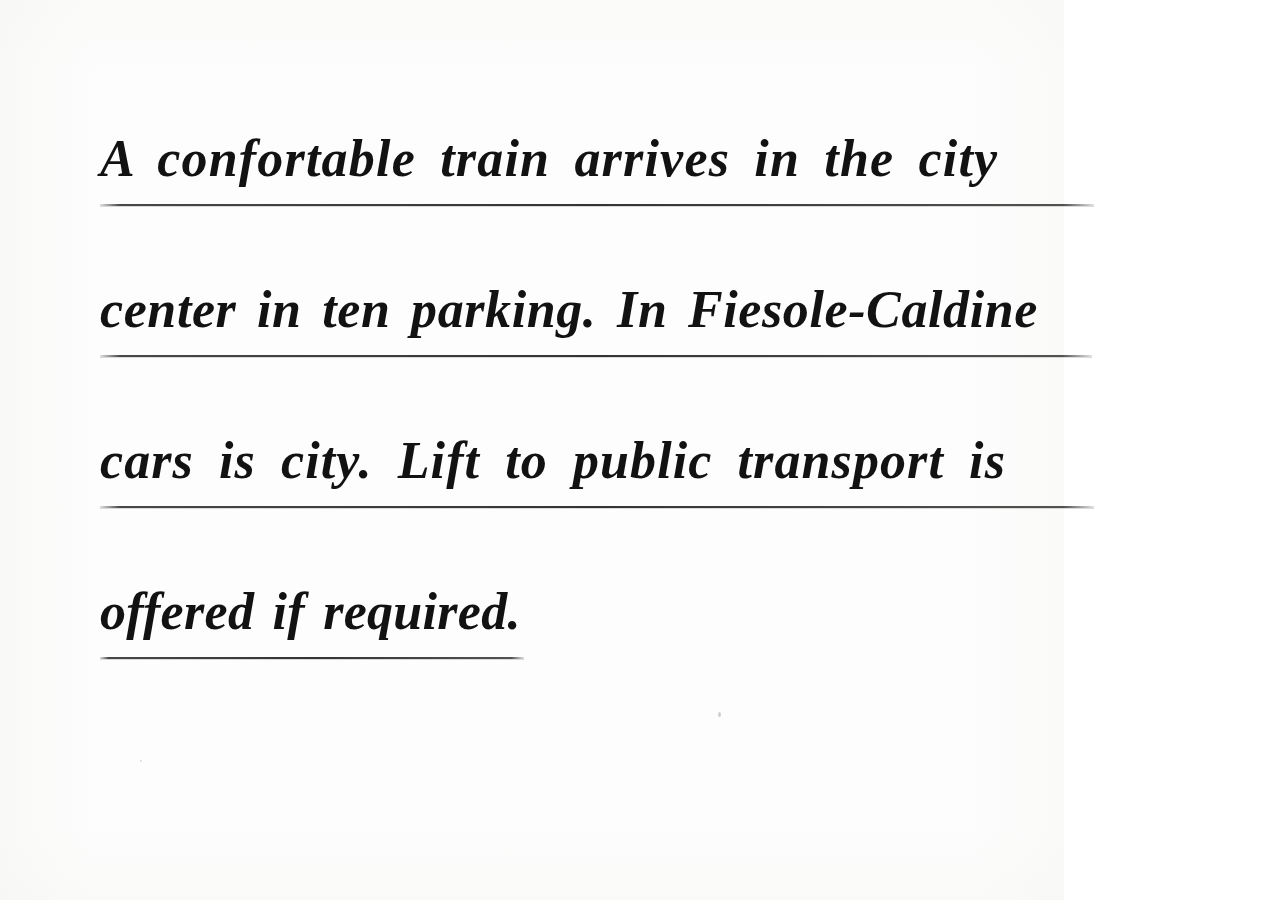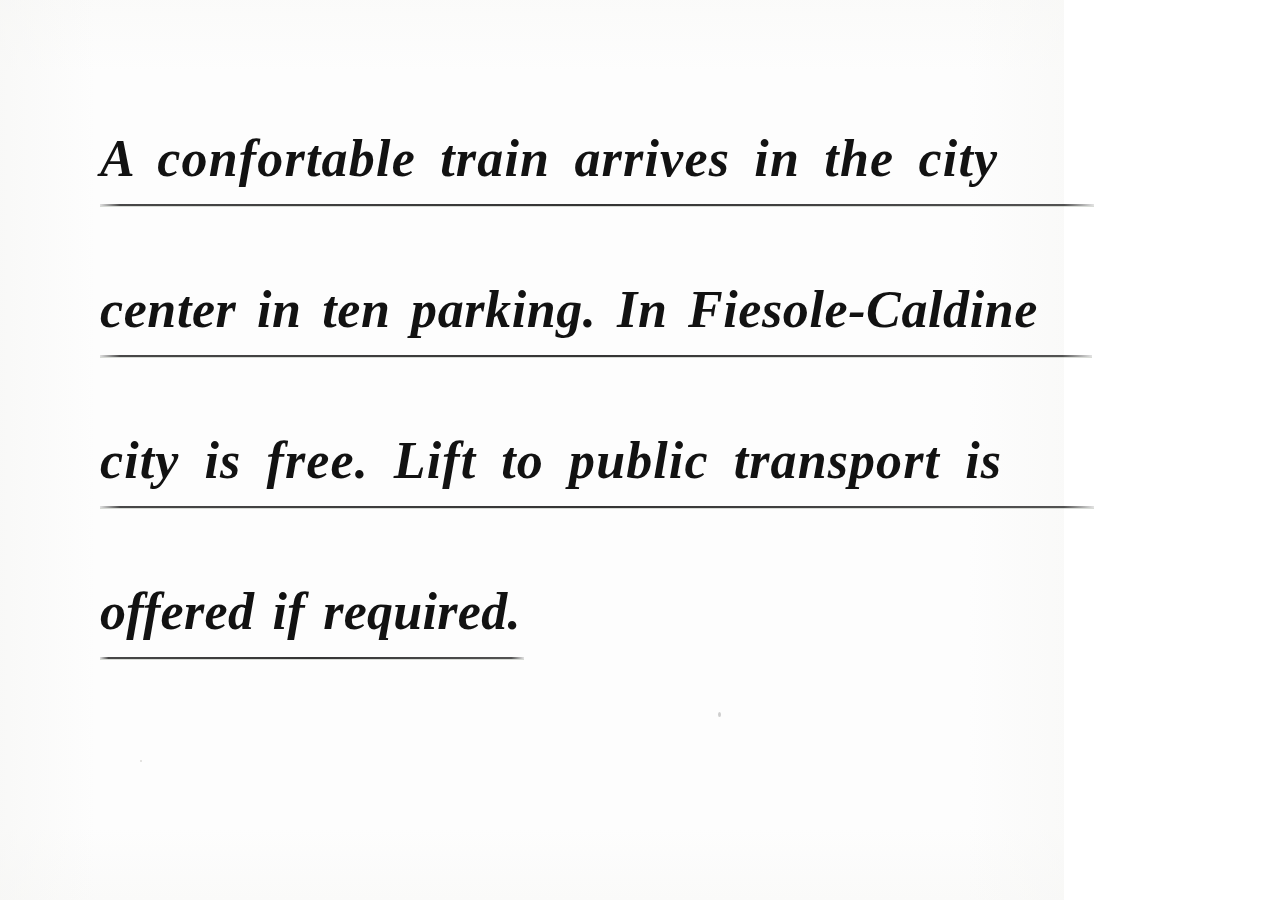--- a/index.html
+++ b/index.html
@@ -116,21 +116,21 @@
       <div class="rule"></div>
     </div>
 
     <div class="line line-2">
       <div class="line-text">center in  ten  parking. In  Fiesole-Caldine</div>
       <div class="rule"></div>
     </div>
 
 
     <div class="line line-4">
-      <div class="line-text">city  is  free.    Lift  to  public  transport  is</div>
+      <div class="line-text">cars  is  city.    Lift  to  public  transport  is</div>
       <div class="rule"></div>
     </div>
 
     <div class="line line-5">
       <div class="line-text">offered if required.</div>
       <div class="rule"></div>
     </div>
 
   </div>
 

